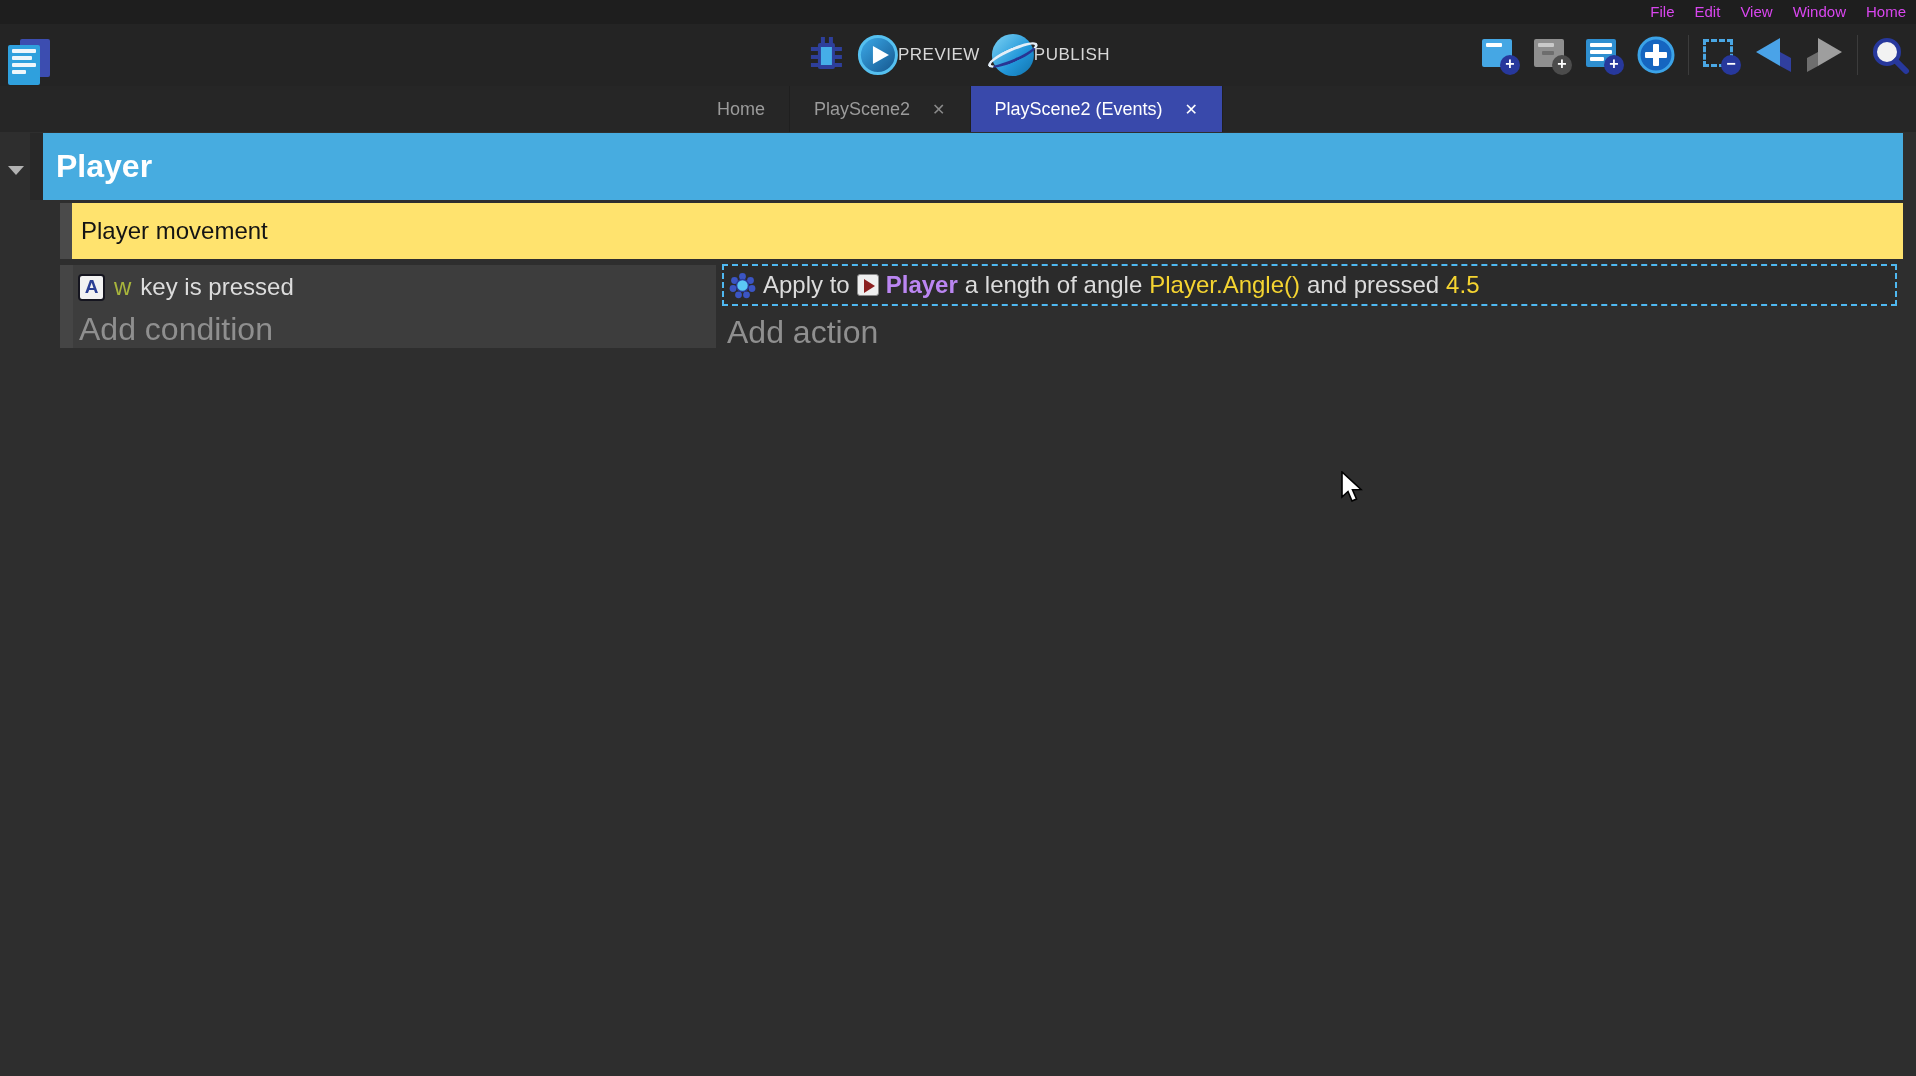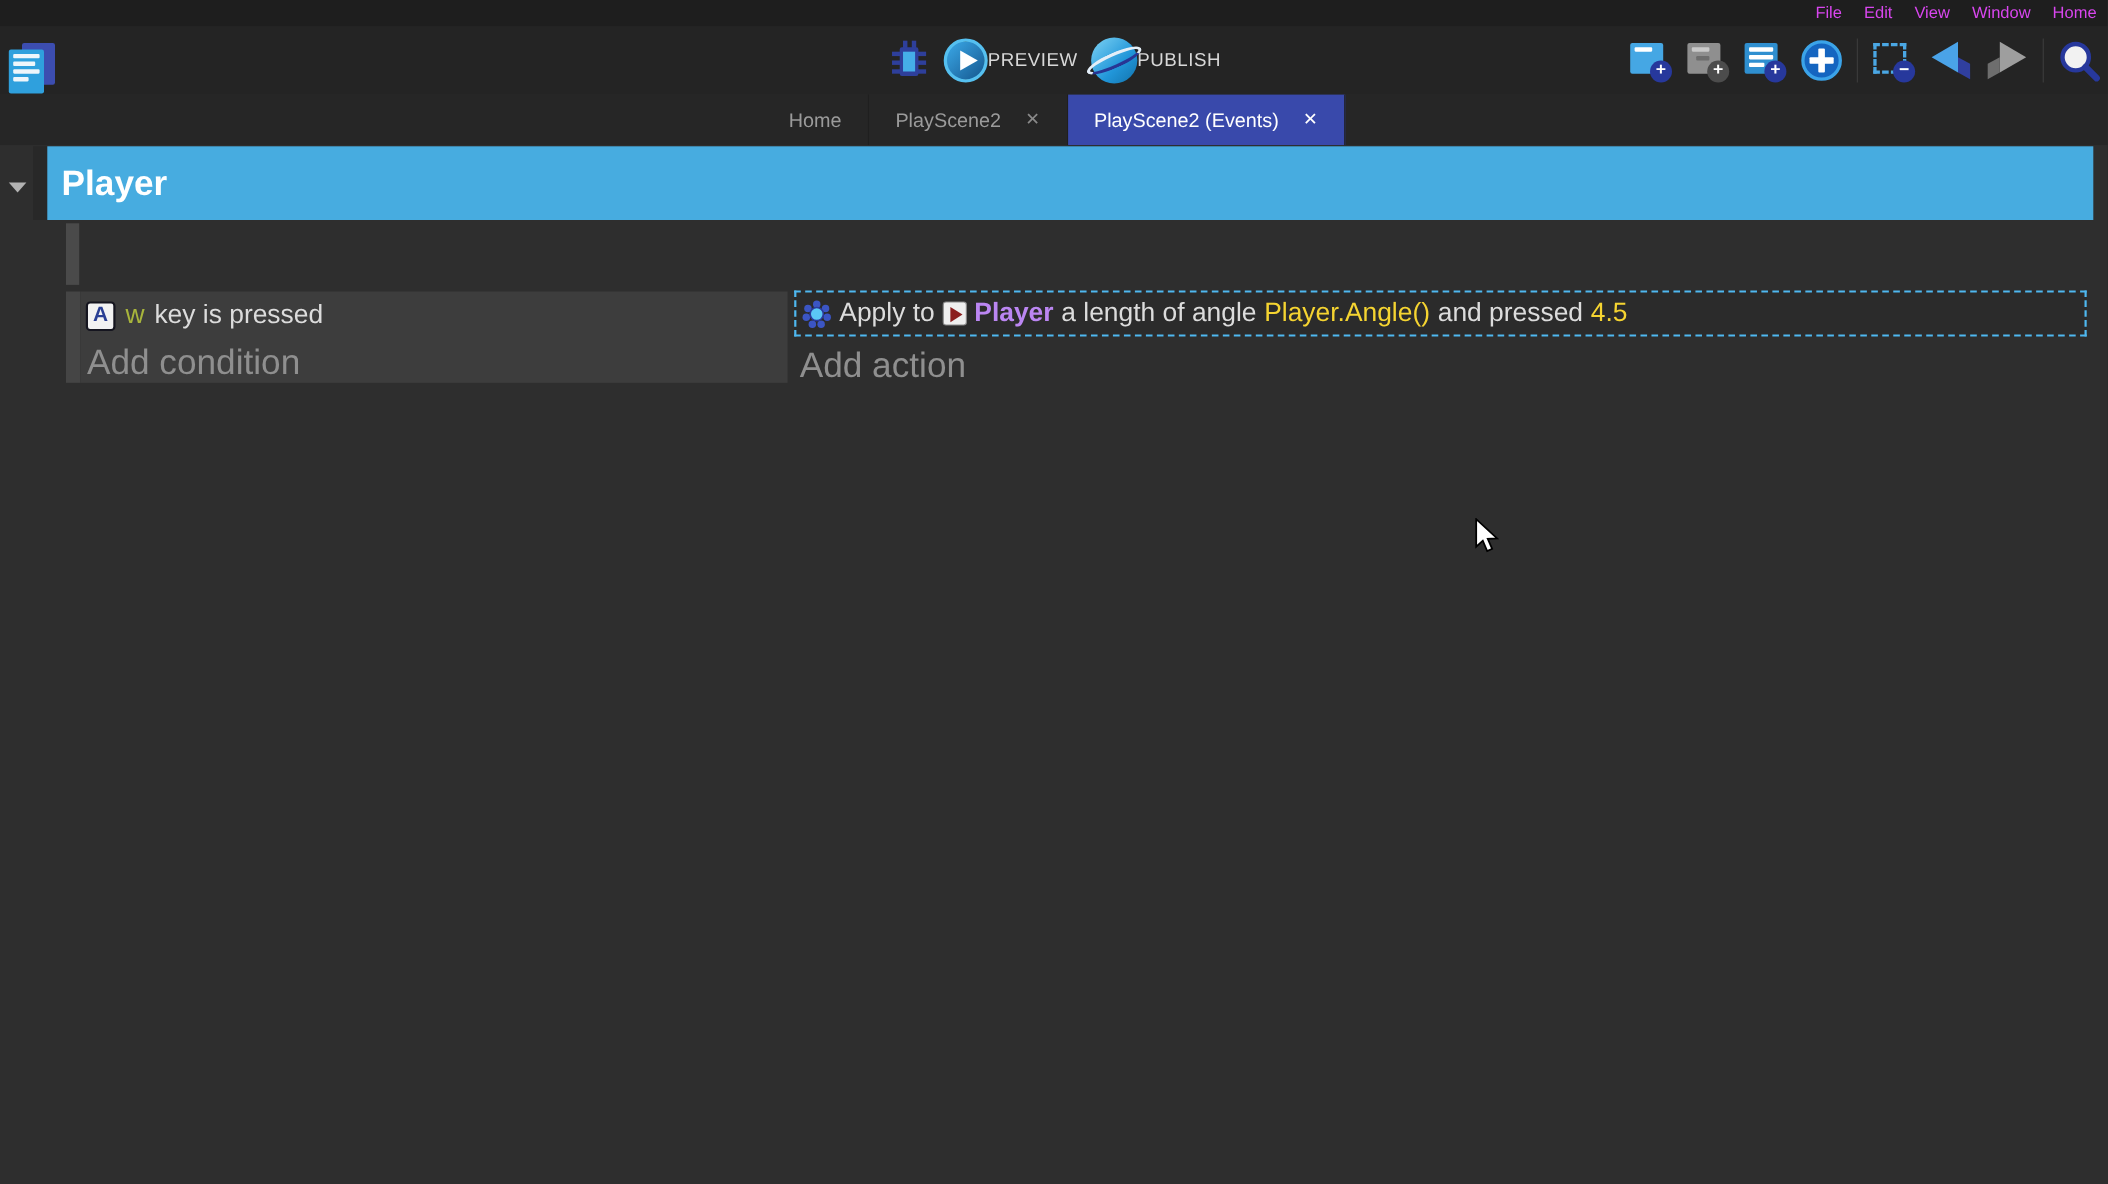--- a/index.html
+++ b/index.html
@@ -274,20 +274,23 @@
 
 <div class="events">
 
   <div class="caret"></div>
   <div class="group-handle"></div>
   <div class="group-bar">
     <span class="title">Player</span>
   </div>
 
   <div class="comment-handle"></div>
+  <div class="comment-bar">
+    <span class="ctext">Player movement</span>
+  </div>
 
   <div class="event-handle"></div>
 
   <div class="cond-block">
     <div class="cond-line">
       <span class="key-icon">A</span>
       <span class="key-name">w</span>
       <span>key is pressed</span>
     </div>
     <div class="add-link cond-add">Add condition</div>

